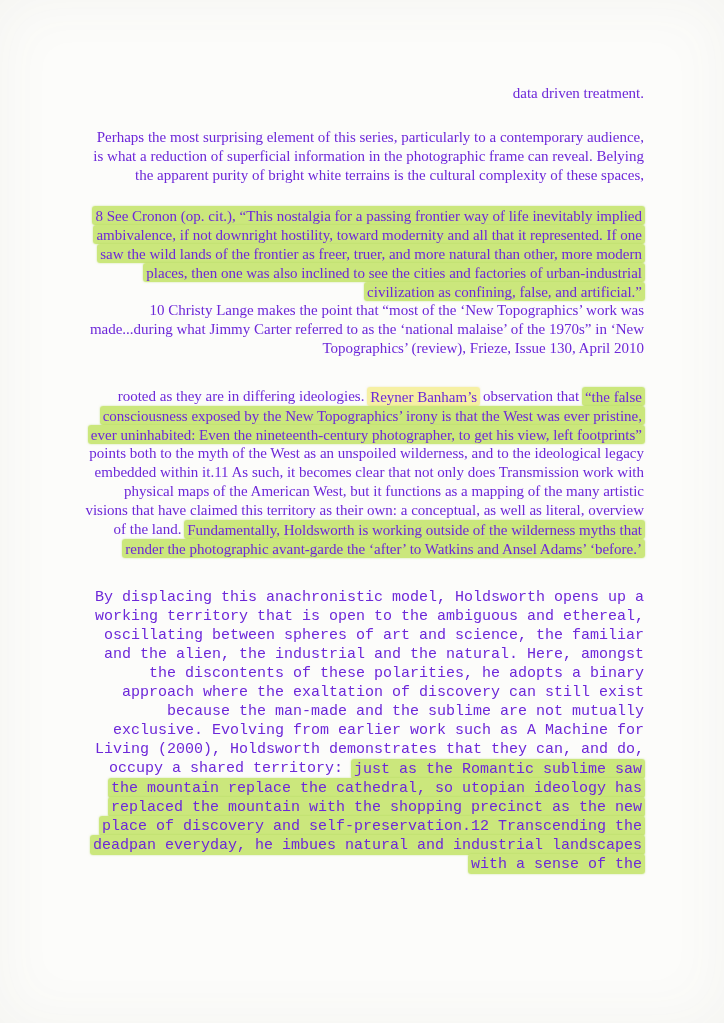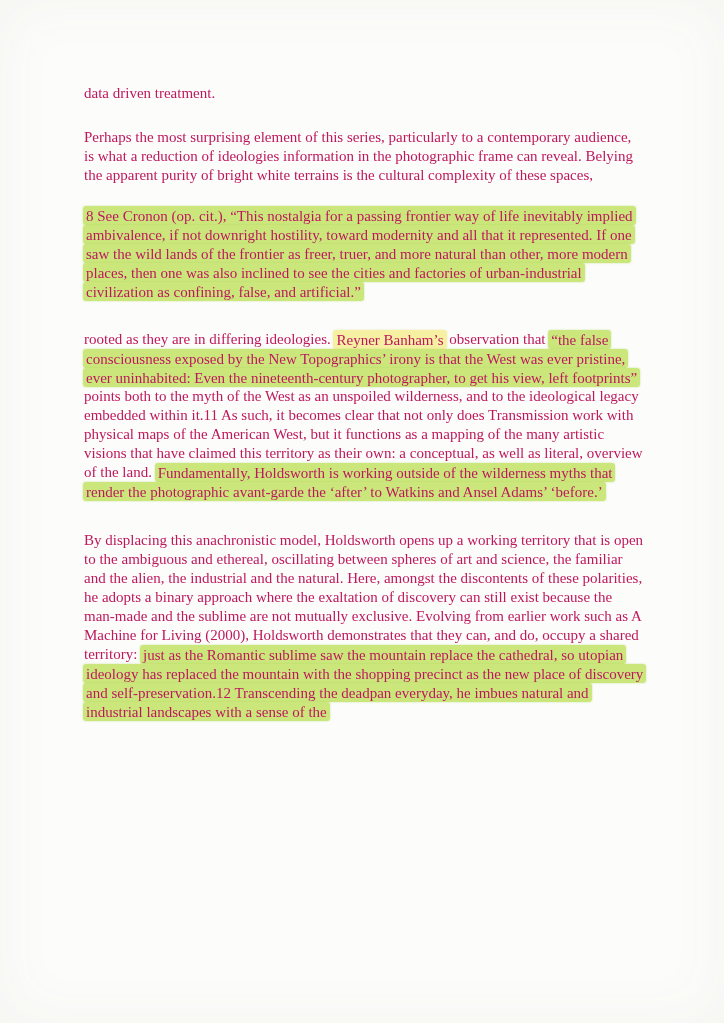--- a/index.html
+++ b/index.html
@@ -16,29 +16,29 @@
     overflow: hidden;
   }
   .text-column {
     position: absolute;
     left: 84px;
     top: 84px;
     width: 560px;
     font-family: "Liberation Serif", "DejaVu Serif", serif;
     font-size: 15px;
     line-height: 19px;
-    color: #be185d;
-    text-align: left;
+    color: #6d28d9;
+    text-align: right;
   }
   p { margin: 0; }
   .p-fragment   { margin: 0 0 25px 0; }
   .p-surprising { margin: 0 0 21px 0; }
   .footnotes    { margin: 0 0 29px 0; }
   .p-banham     { margin: 0 0 30px 0; }
-  .p-displacing { margin: 0; }
+  .p-displacing { margin: 0; font-family: Liberation Mono, monospace; }
   .fn { margin: 0; }
 
   .hl-green, .hl-yellow {
     padding: 1.5px 3px;
     margin: 0 -1px;
     border-radius: 3px;
     -webkit-box-decoration-break: clone;
     box-decoration-break: clone;
   }
   .hl-green {
@@ -51,24 +51,25 @@
   }
 </style>
 </head>
 <body>
 
 <div class="page">
   <div class="text-column">
 
     <p class="p-fragment"><span>data driven treatment.</span></p>
 
-    <p class="p-surprising"><span>Perhaps the most surprising element of this series, particularly to a contemporary audience, is what a reduction of ideologies information in the photographic frame can reveal. Belying the apparent purity of bright white terrains is the cultural complexity of these spaces,</span></p>
+    <p class="p-surprising"><span>Perhaps the most surprising element of this series, particularly to a contemporary audience, is what a reduction of superficial information in the photographic frame can reveal. Belying the apparent purity of bright white terrains is the cultural complexity of these spaces,</span></p>
 
     <div class="footnotes">
       <p class="fn"><span class="hl-green">8 See Cronon (op. cit.), “This nostalgia for a passing frontier way of life inevitably implied ambivalence, if not downright hostility, toward modernity and all that it represented. If one saw the wild lands of the frontier as freer, truer, and more natural than other, more modern places, then one was also inclined to see the cities and factories of urban-industrial civilization as confining, false, and artificial.”</span></p>
+      <p class="fn"><span>10 Christy Lange makes the point that “most of the ‘New Topographics’ work was made...during what Jimmy Carter referred to as the ‘national malaise’ of the 1970s” in ‘New Topographics’ (review), Frieze, Issue 130, April 2010</span></p>
     </div>
 
     <p class="p-banham"><span>rooted as they are in differing ideologies. </span><span class="hl-yellow">Reyner Banham’s</span><span> observation that </span><span class="hl-green">“the false consciousness exposed by the New Topographics’ irony is that the West was ever pristine, ever uninhabited: Even the nineteenth-century photographer, to get his view, left footprints”</span><span> points both to the myth of the West as an unspoiled wilderness, and to the ideological legacy embedded within it.11 As such, it becomes clear that not only does Transmission work with physical maps of the American West, but it functions as a mapping of the many artistic visions that have claimed this territory as their own: a conceptual, as well as literal, overview of the land. </span><span class="hl-green">Fundamentally, Holdsworth is working outside of the wilderness myths that render the photographic avant-garde the ‘after’ to Watkins and Ansel Adams’ ‘before.’</span></p>
 
     <p class="p-displacing"><span>By displacing this anachronistic model, Holdsworth opens up a working territory that is open to the ambiguous and ethereal, oscillating between spheres of art and science, the familiar and the alien, the industrial and the natural. Here, amongst the discontents of these polarities, he adopts a binary approach where the exaltation of discovery can still exist because the man-made and the sublime are not mutually exclusive. Evolving from earlier work such as A Machine for Living (2000), Holdsworth demonstrates that they can, and do, occupy a shared territory: </span><span class="hl-green">just as the Romantic sublime saw the mountain replace the cathedral, so utopian ideology has replaced the mountain with the shopping precinct as the new place of discovery and self-preservation.12 Transcending the deadpan everyday, he imbues natural and industrial landscapes with a sense of the</span></p>
 
   </div>
 </div>
 
 </body></html>

